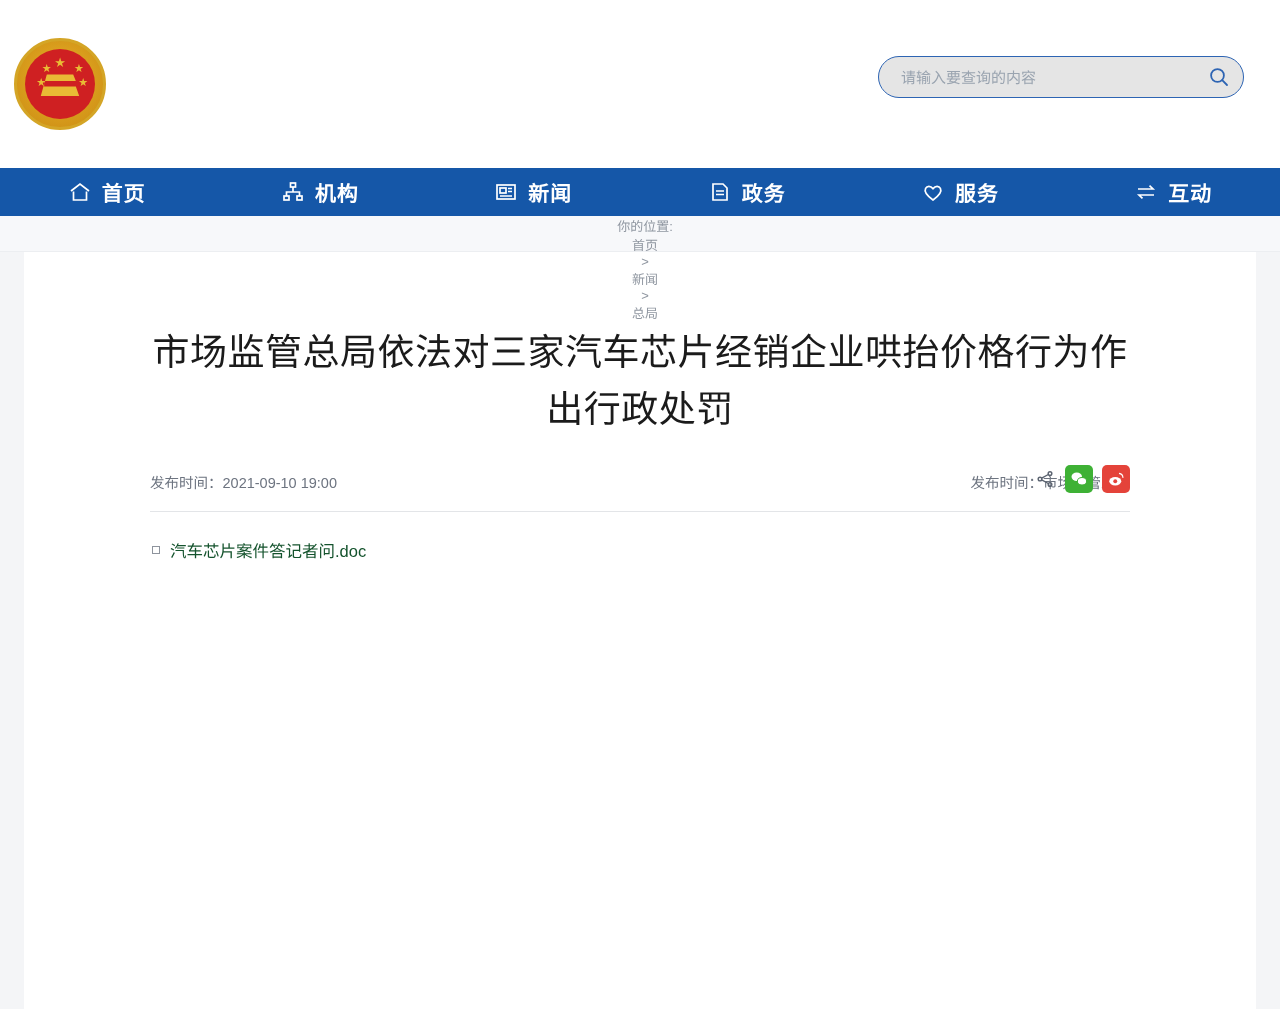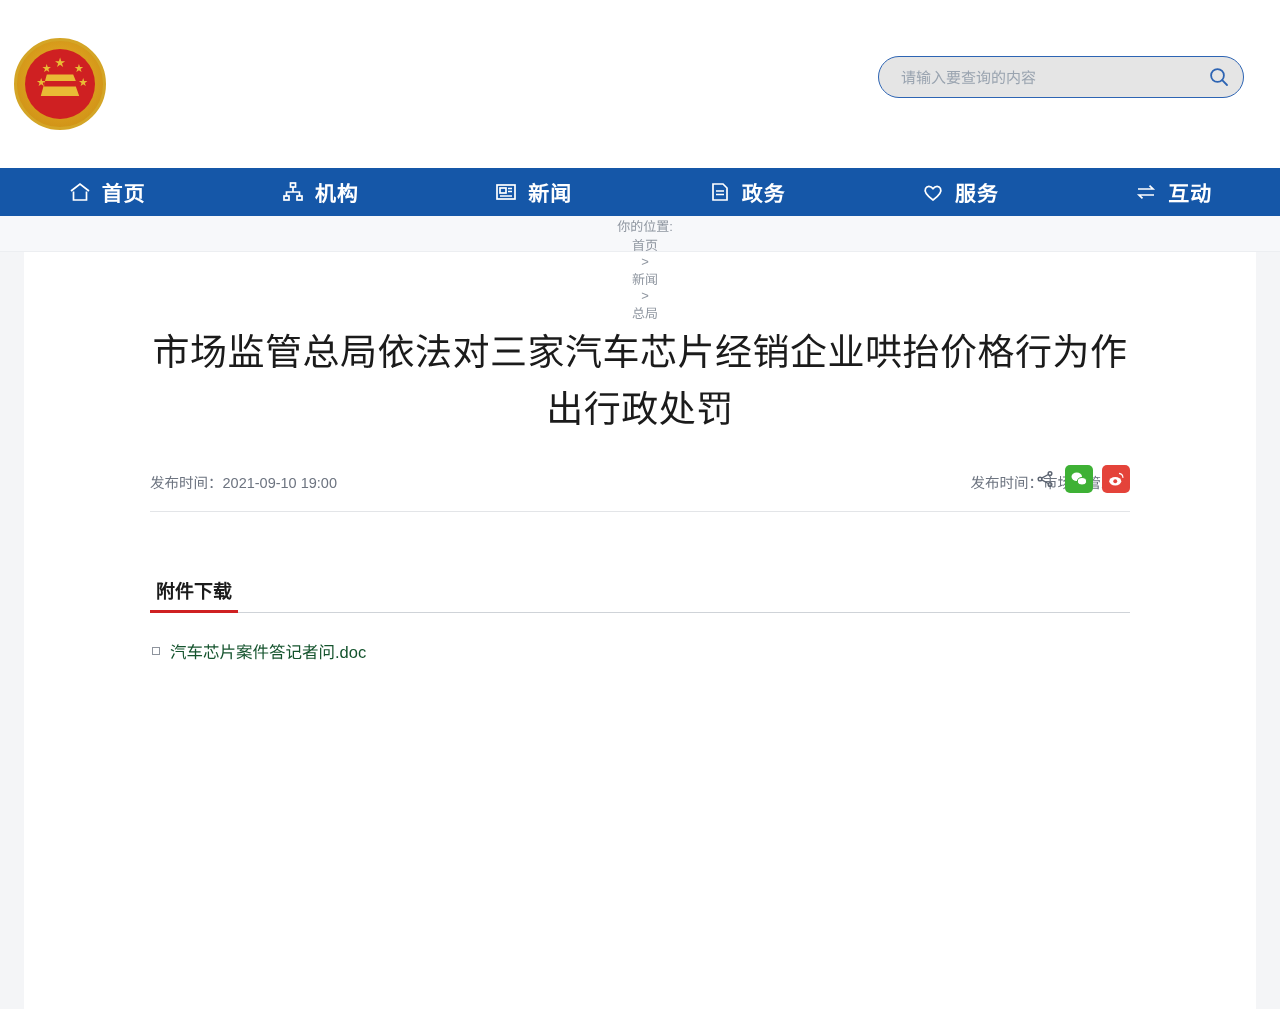--- a/index.html
+++ b/index.html
@@ -390,24 +390,20 @@
               <circle cx="11" cy="15" r="2.6" fill="#e4433a"></circle>
               <path d="M16 4.5 a6 6 0 0 1 5.2 6" stroke="#ffffff" stroke-width="1.6" fill="none"></path>
             </svg>
           </span>
         </div>
       </div>
 
       <div class="divider"></div>
 
 
-      <div class="attach-head">
-        <span class="label">附件下载</span>
-        <div class="rule"></div>
-      </div>
 
       <div class="attach-list">
         <div class="attach-item">
           <span class="bullet"></span>
           <a href="#">汽车芯片案件答记者问.doc</a>
         </div>
       </div>
 
     </div>
   </div>

